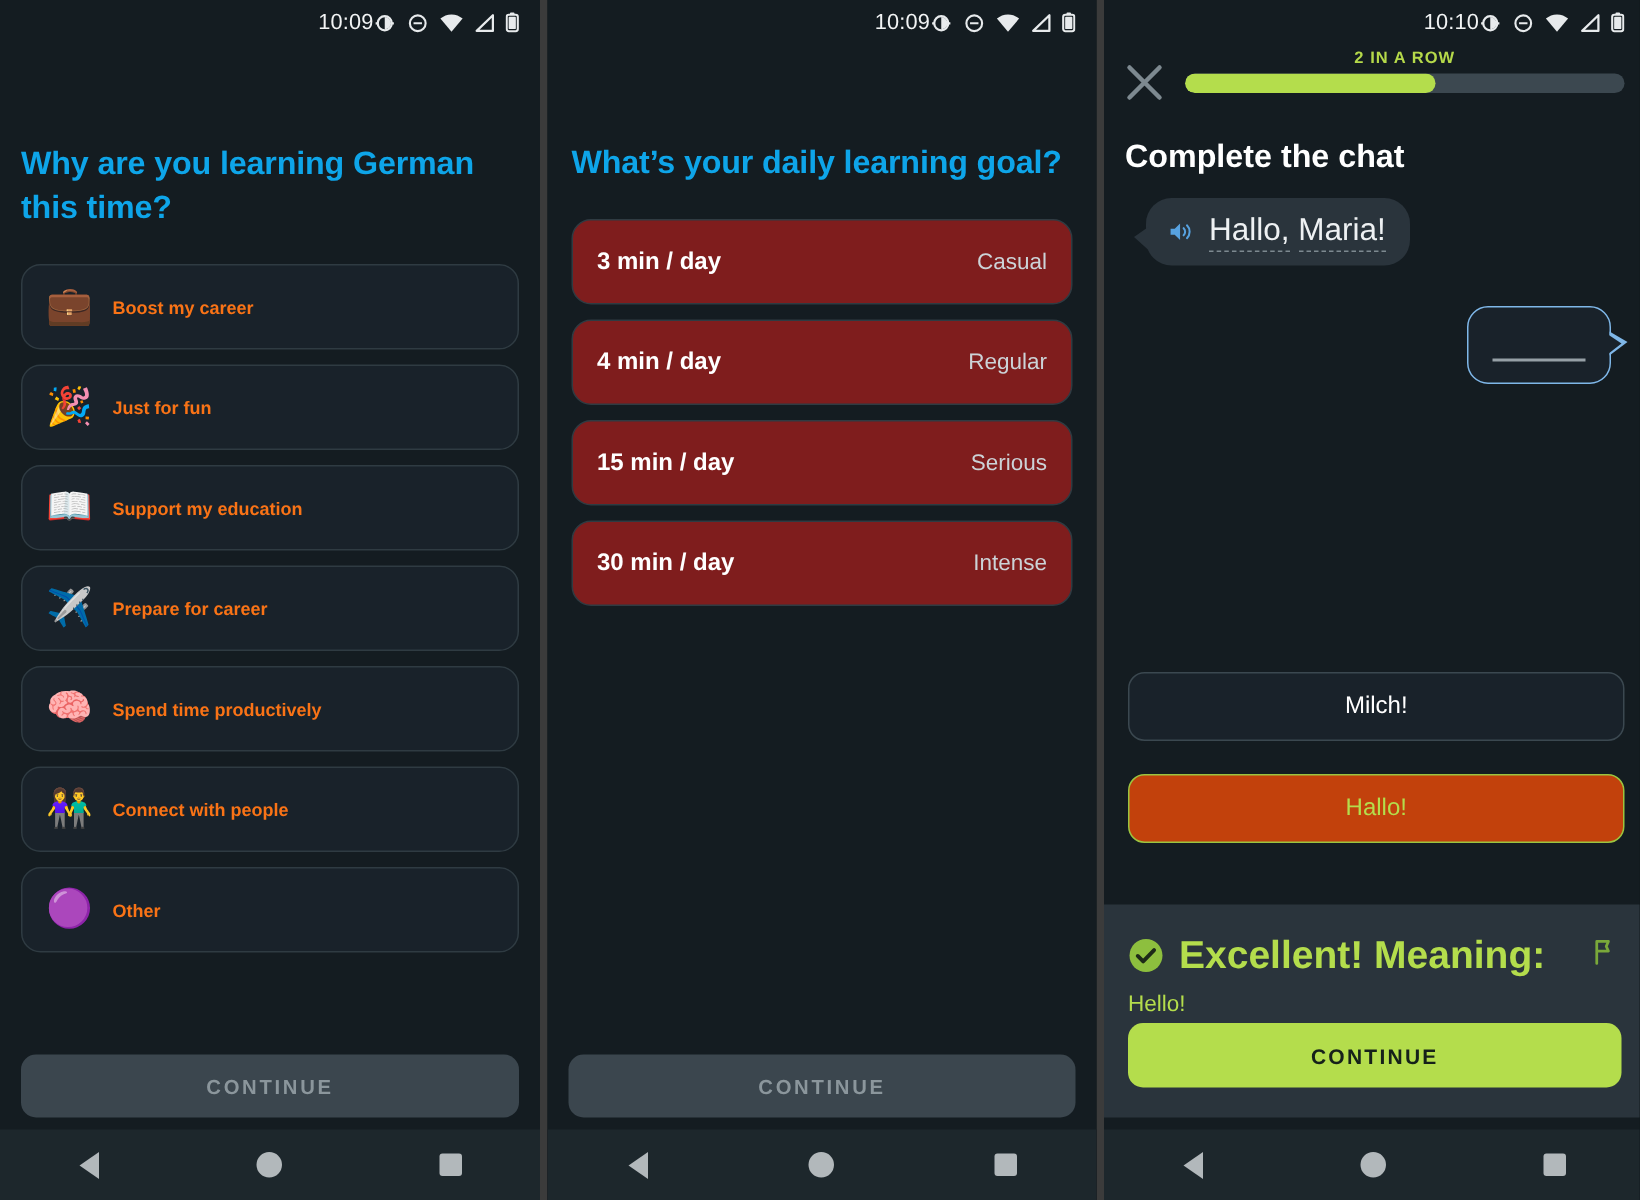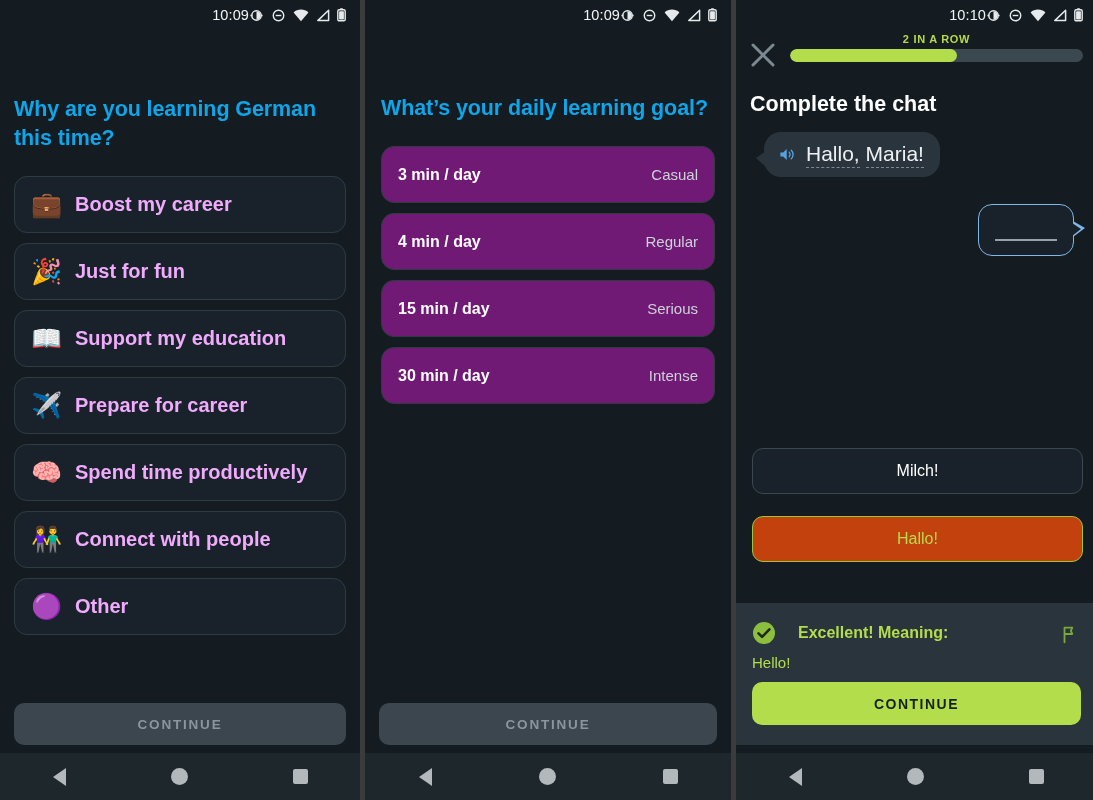--- a/index.html
+++ b/index.html
@@ -33,36 +33,36 @@
   }
 
   
   .p1-question { margin: 65px 16px 0 14px; }
   .opt-list { margin: 23px 14px 0 14px; display: flex; flex-direction: column; gap: 10px; }
   .opt {
     height: 57px; border: 1.3px solid #2f3b42; border-radius: 13px;
     background: #19222a; display: flex; align-items: center; padding-left: 16px;
   }
   .opt .emoji { width: 38px; font-size: 25px; line-height: 1; display: flex; align-items: center; }
-  .opt .label { color: #f0abfc; font-size: 20px; font-weight: bold; margin-left: 6px; }
+  .opt .label { color: #f97316; font-size: 12px; font-weight: bold; margin-left: 6px; }
 
   .continue-disabled {
     position: absolute; left: 14px; right: 14px; bottom: 55px;
     height: 42px; border-radius: 10px; background: #3b464e;
     display: flex; align-items: center; justify-content: center;
     color: #8b969c; font-size: 13.5px; font-weight: bold; letter-spacing: 1.8px;
   }
   .panel-2 .continue-disabled { bottom: 55px; }
 
   
   .p2-question { margin: 64px 16px 0 16px; }
   .goal-list { margin: 23px 16px 0 16px; display: flex; flex-direction: column; gap: 10px; }
   .goal {
     height: 57px; border: 1.3px solid #2f3b42; border-radius: 13px;
-    background: #701a75; display: flex; align-items: center;
+    background: #7f1d1d; display: flex; align-items: center;
     justify-content: space-between; padding: 0 16px;
   }
   .goal .gl { color: #ffffff; font-size: 16px; font-weight: bold; }
   .goal .gr { color: #ccd3d7; font-size: 15px; }
 
   
   .lesson-head {
     margin-top: 10px; padding: 0 14px 0 12px;
     display: flex; align-items: center; gap: 12px; position: relative;
   }
@@ -123,21 +123,21 @@
   }
   .ans-default { border: 1.3px solid #3b4850; background: #19222a; color: #ffffff; }
   .ans-selected { border: 1.6px solid #9cc43f; background: #c2410c; color: #b4dd4c; }
 
   .feedback {
     position: absolute; left: 0; right: 0; bottom: 55px; top: 603px;
     background: #2a343c; padding: 18px 16px 0 16px;
   }
   .fb-head { display: flex; align-items: center; gap: 10px; position: relative; }
   .check-icon { width: 24px; height: 24px; flex-shrink: 0; }
-  .fb-title { color: #b4dd4c; font-size: 16px; font-weight: bold; margin-left: 12px; }
+  .fb-title { color: #b4dd4c; font-size: 26px; font-weight: bold; }
   .flag-icon { position: absolute; right: 0; top: 2px; width: 22px; height: 22px; }
   .fb-body { color: #b4dd4c; font-size: 15px; margin-top: 9px; }
   .continue-active {
     position: absolute; left: 16px; right: 16px; bottom: 20px;
     height: 43px; border-radius: 10px; background: #b4dd4c;
     display: flex; align-items: center; justify-content: center;
     color: #16211a; font-size: 14px; font-weight: bold; letter-spacing: 1.5px;
   }
 
   

